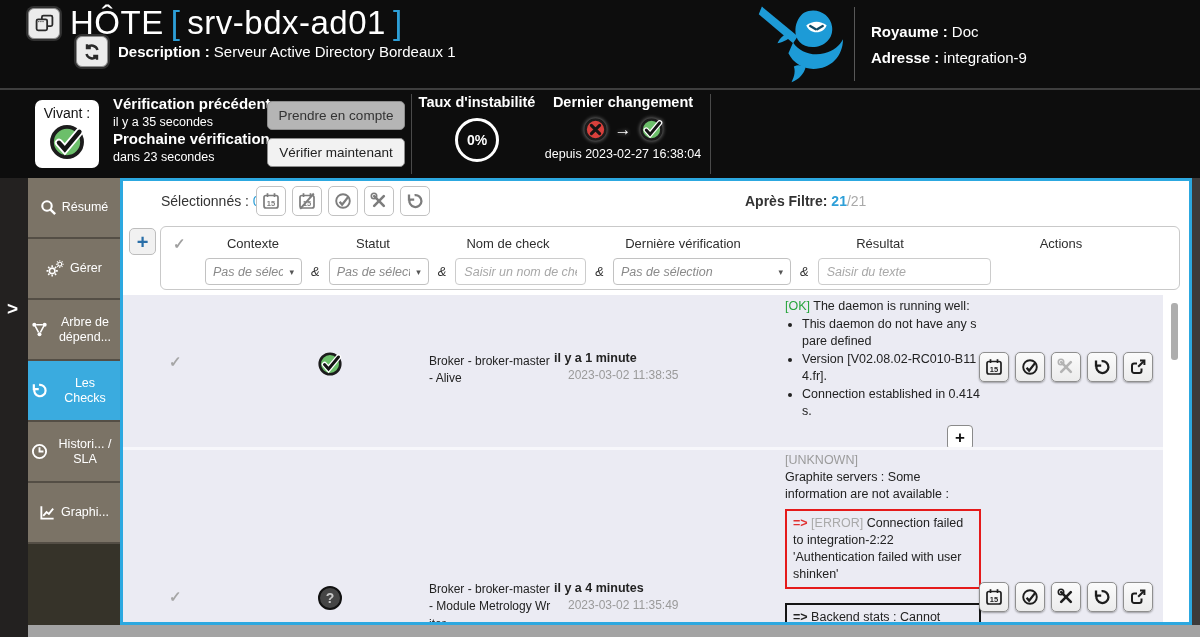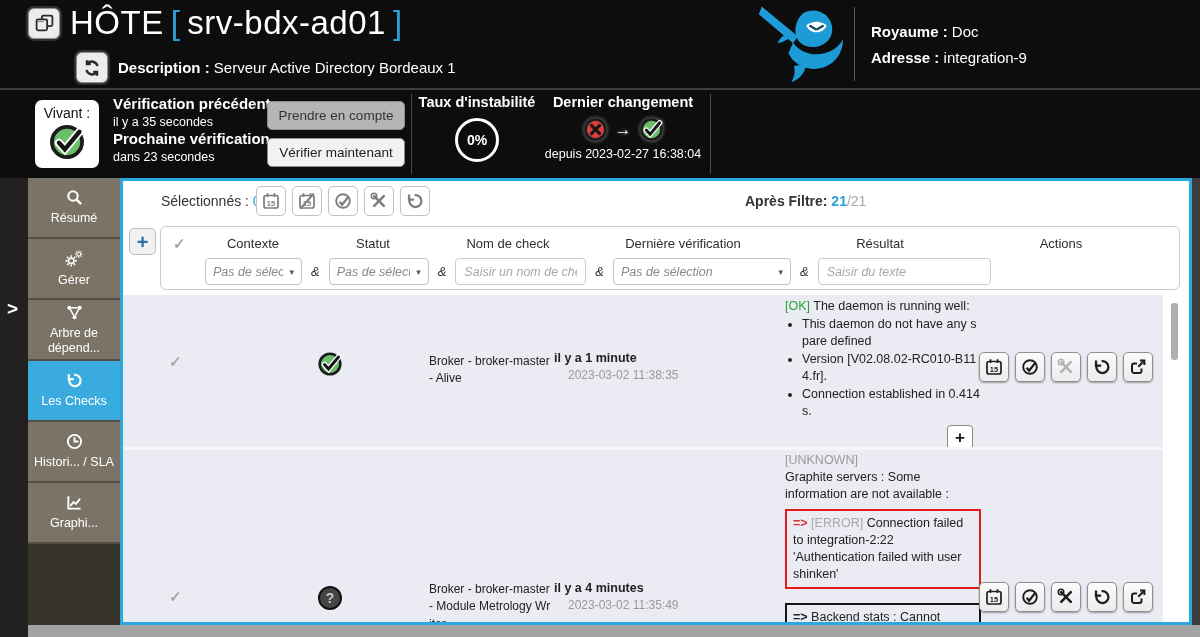--- a/index.html
+++ b/index.html
@@ -6,21 +6,21 @@
   html,body { background:#0b0b0b; }
   .page {
     position:relative; width:1200px; height:637px; overflow:hidden;
     font-family:"Liberation Sans", sans-serif; background:#a3a3a3; color:#222;
   }
   svg.ic { display:block; }
   
   .header { position:absolute; left:0; top:0; width:1200px; height:88px; background:#0d0d0d; }
   .hdr-row { position:absolute; left:28px; display:flex; align-items:center; }
   .hdr-row1 { top:4px; }
-  .hdr-row2 { top:52px;padding-left:48px; }
+  .hdr-row2 { top:36px;padding-left:48px; }
   .sq-btn {
     width:32px; height:31px; border-radius:6px; border:1px solid #8f8f8f;
     background:#ececec; display:flex; align-items:center; justify-content:center; color:#2a2a2a;
     box-shadow:0 0 0 2px rgba(255,255,255,.15);
   }
   .hdr-title { margin-left:10px; font-size:33px; color:#fff; font-weight:400; letter-spacing:.5px; white-space:nowrap; }
   .hdr-title .bracket { color:#2d9fd8; padding:0 7px; }
   .hdr-desc { margin-left:10px; font-size:15px; color:#fff; }
   .hdr-desc b { font-weight:bold; }
   .hdr-right { position:absolute; right:0; top:0; height:88px; display:flex; align-items:center; }
@@ -57,21 +57,21 @@
   .lc-icons { display:flex; align-items:center; justify-content:center; gap:7px; margin-top:7px; filter:drop-shadow(0 0 2px rgba(255,255,255,.55)); }
   .lc-arrow { color:#fff; font-size:17px; font-weight:bold; }
   .lc-since { margin-top:5px; font-size:12.5px; white-space:nowrap; }
   
   .rail { position:absolute; left:0; top:178px; width:28px; height:459px; background:#232120; }
   .rail .chev { position:absolute; left:7px; top:120px; color:#fff; font-size:19px; font-weight:bold; }
   .sidebar { position:absolute; left:28px; top:178px; width:92px; height:447px; background:#363329; }
   .side-item {
     height:61px; background:#7b7366; border-bottom:2px solid #544e45; color:#fff;
     display:flex; align-items:center; justify-content:center; gap:5px; padding:0 3px;
-    font-size:12.5px; line-height:1.15; text-align:center; cursor:pointer;flex-direction:column;
+    font-size:12.5px; line-height:1.15; text-align:center; cursor:pointer;
   }
   .side-item .si-ic { flex:0 0 auto; color:#fff; }
   .side-item.active { background:#3aabdf; }
   
   .panel {
     position:absolute; left:120px; top:178px; width:1072px; height:447px;
     border:3px solid #2ca8e0; background:#fff;
   }
   .right-strip { position:absolute; left:1192px; top:178px; width:8px; height:447px; background:#3d3b3b; }
   .sel-label { position:absolute; left:38px; top:12px; font-size:14px; color:#333; }

